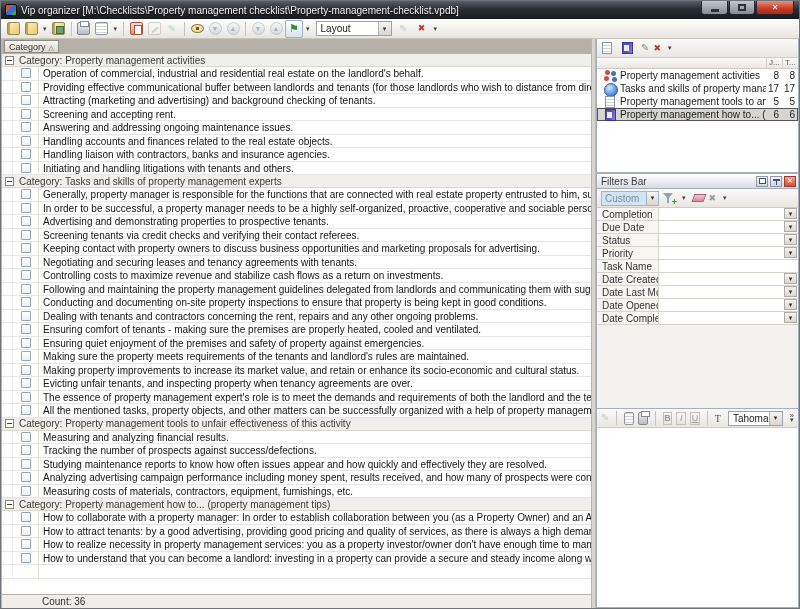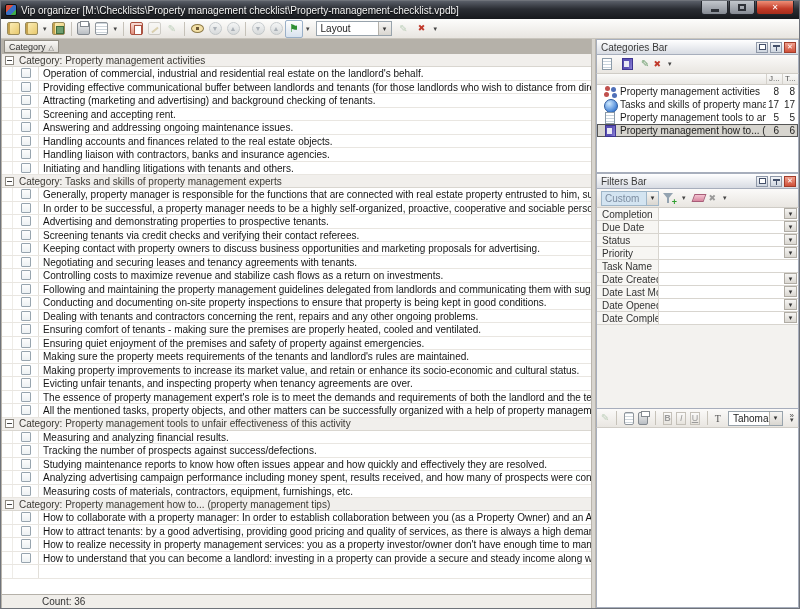--- a/index.html
+++ b/index.html
@@ -491,26 +491,20 @@
       <div class="countbar">
         <span>Count: 36</span>
       </div>
     </div>
 
     <div class="splitter"></div>
 
     <div class="rightpane">
 
       <div class="panel p-cat">
-        <div class="phead">
-          <span class="ph-title">Categories Bar</span>
-          <span class="ph-btn ph-restore"></span>
-          <span class="ph-btn ph-pin"></span>
-          <span class="ph-btn ph-close">✕</span>
-        </div>
         <div class="ptool">
           <span class="ic ic-notes"></span>
           <span class="ic ic-book"></span>
           <span class="glyph i-wand">✎</span>
           <span class="glyph i-delx">✖</span>
           <span class="mini">▾</span>
         </div>
         <div class="pbody">
           <div class="tree">
             <div class="tree-colheader">

